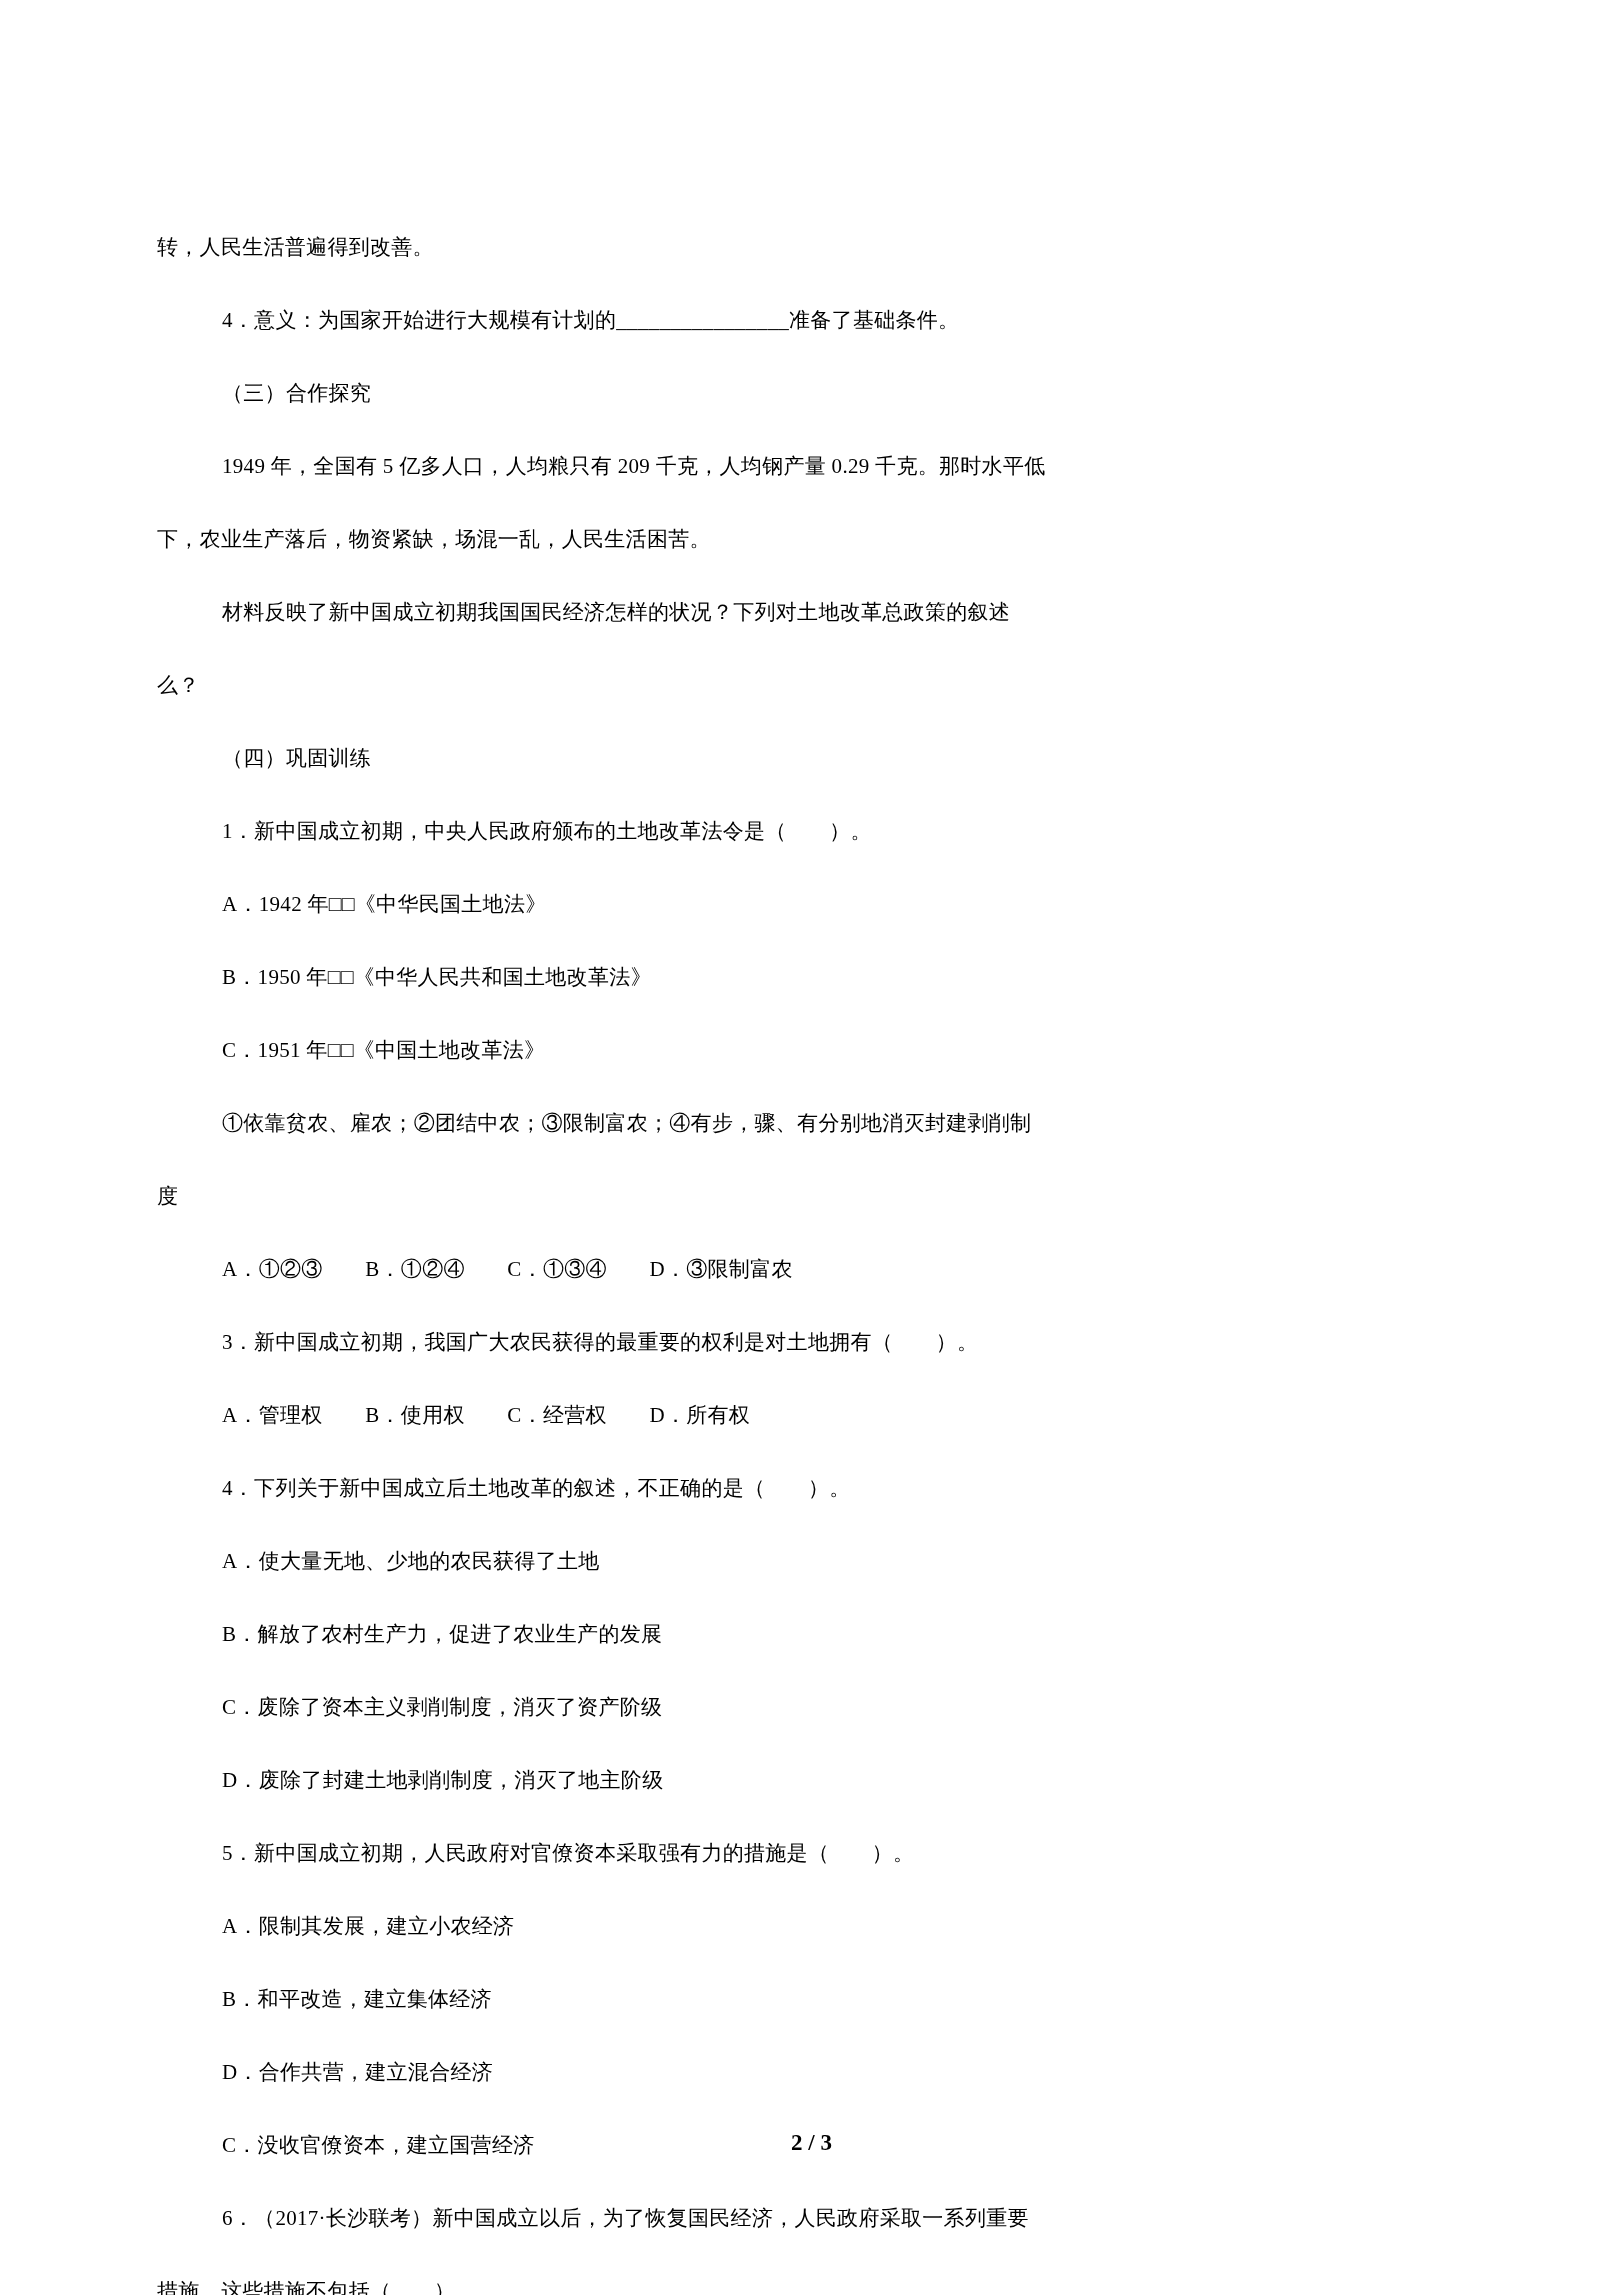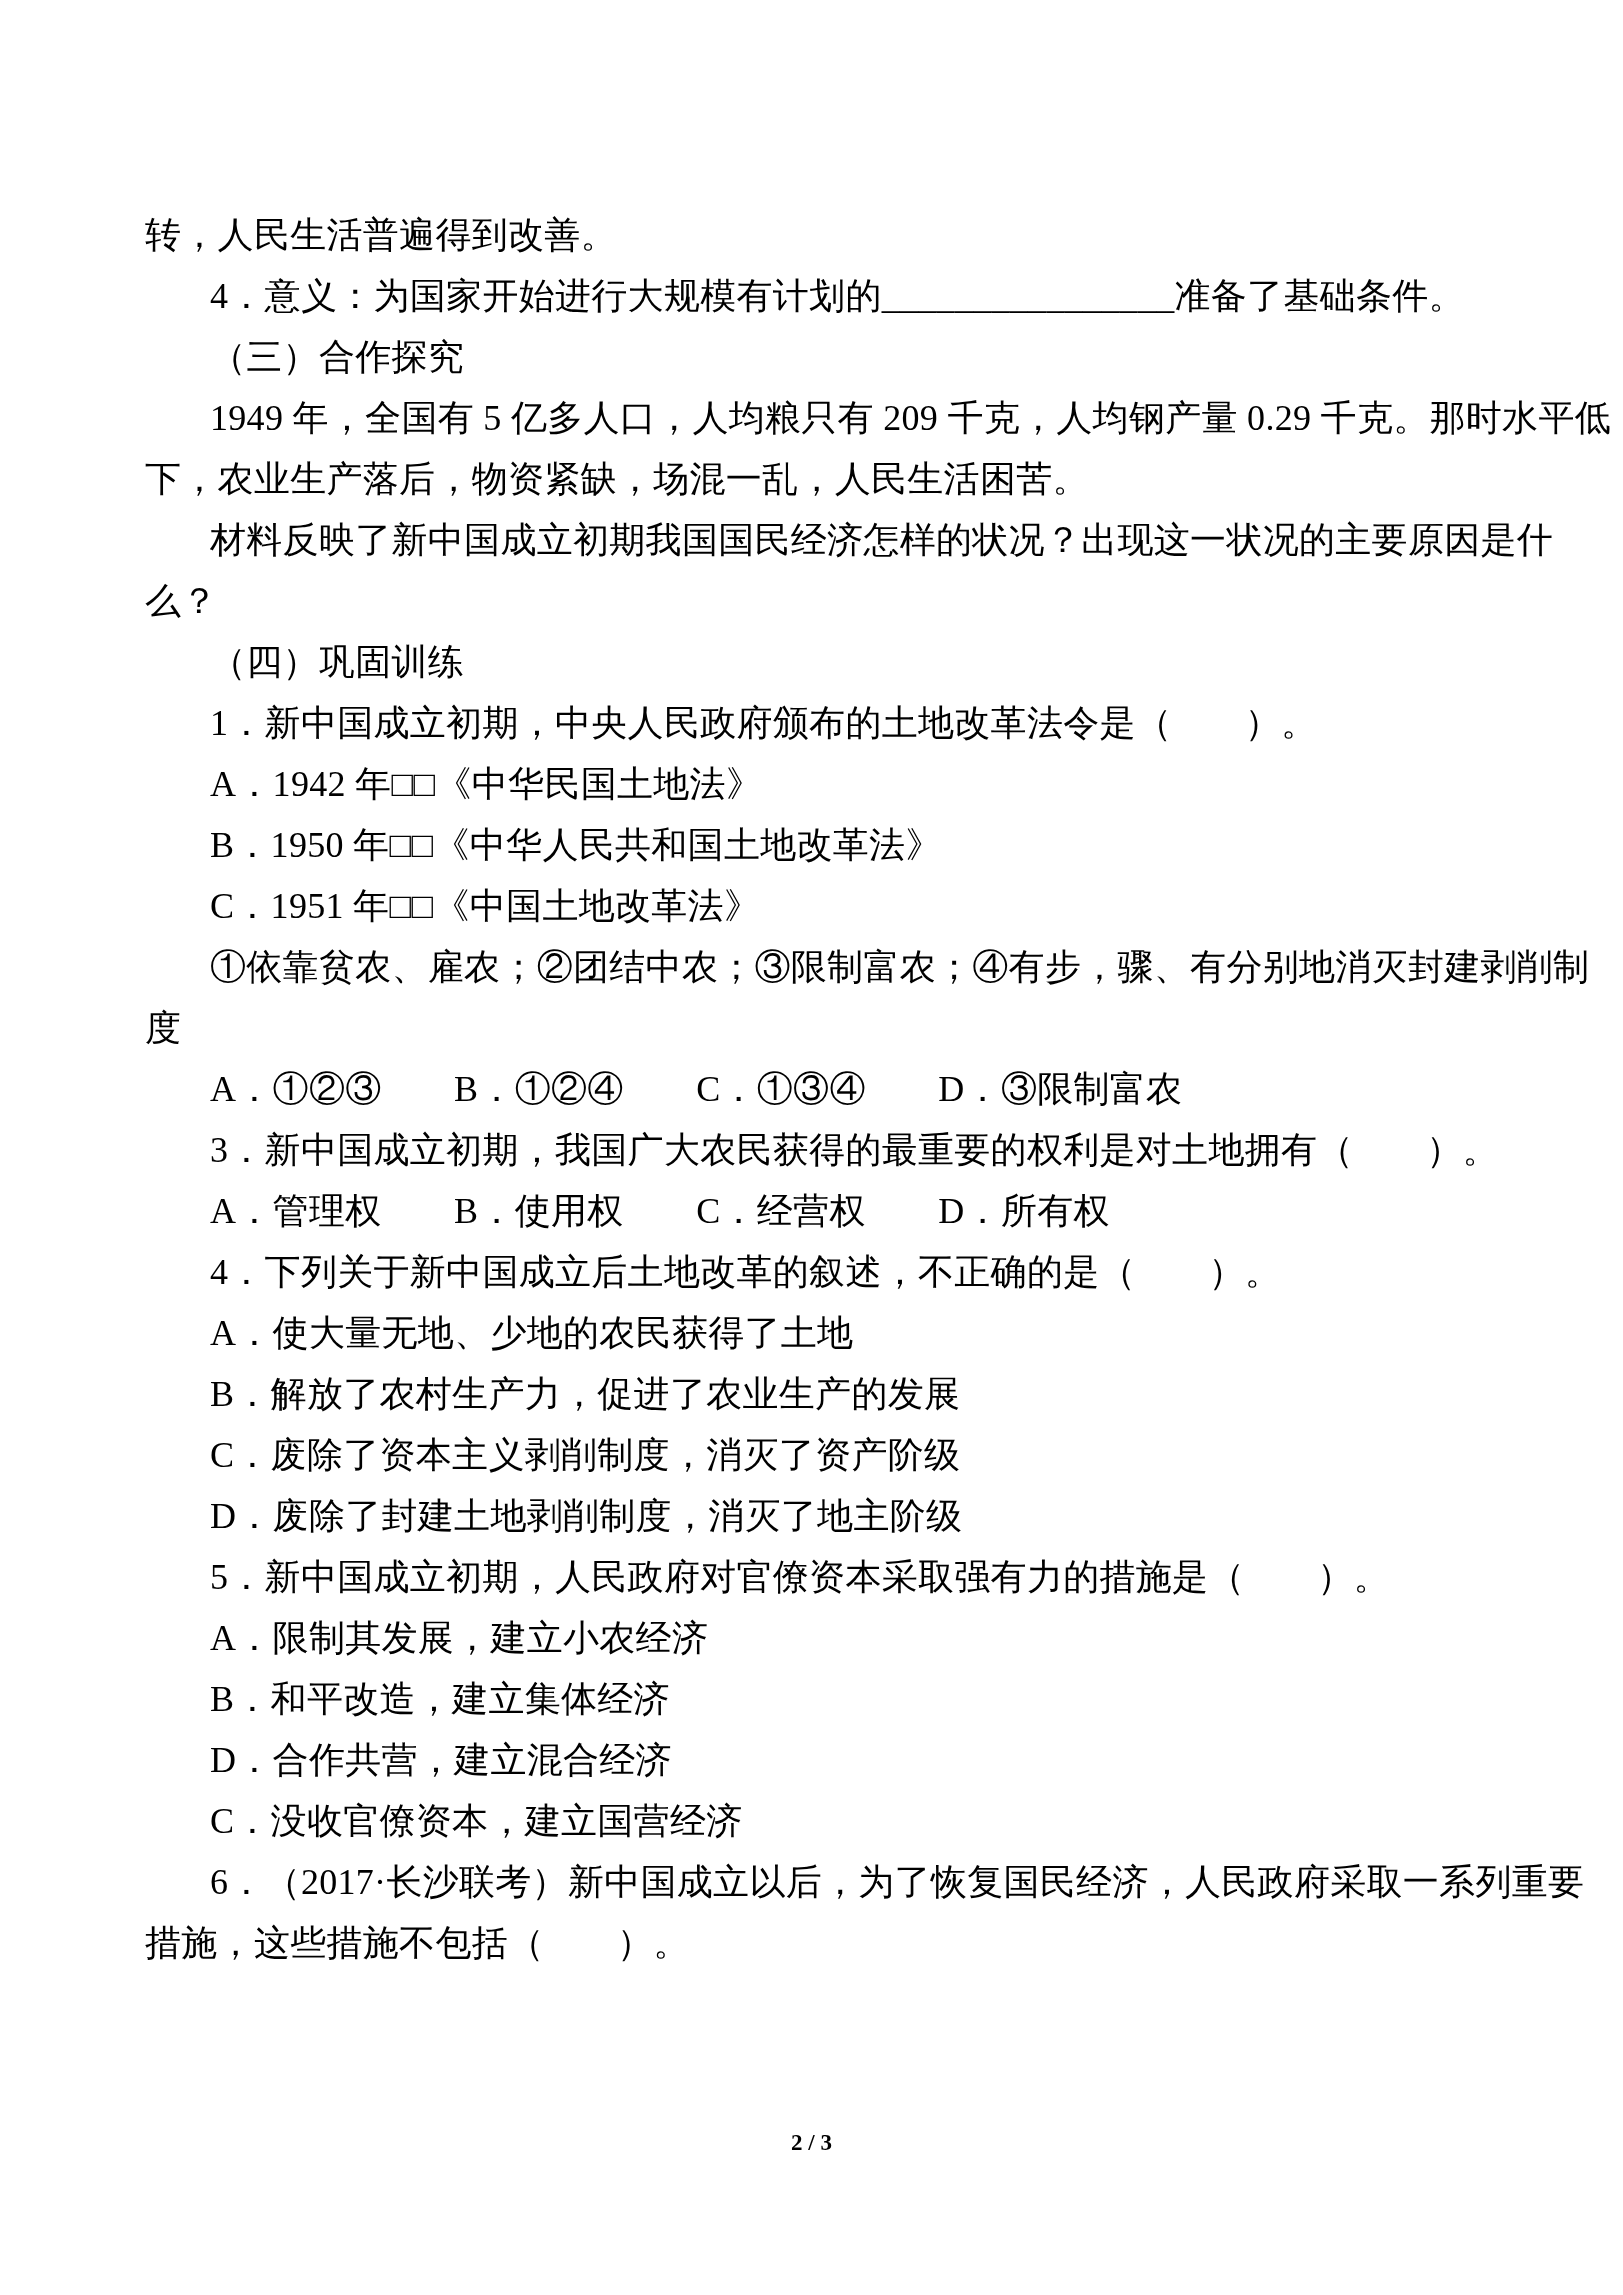--- a/index.html
+++ b/index.html
@@ -15,23 +15,23 @@
     font-family: "Liberation Serif", "DejaVu Serif", serif;
     overflow: hidden;
   }
   .doc {
     position: absolute;
     left: 145px;
     top: 205px;
     width: 1346px;
   }
   .line {
-    margin: 0;
+    margin: 12px;
     padding: 0;
-    font-size: 36px;
+    font-size: 21px;
     line-height: 61px;
     white-space: pre;
     letter-spacing: 0.3px;
   }
   .line.in {
     padding-left: 65px;
   }
   .pagenum {
     position: absolute;
     top: 2128px;
@@ -45,21 +45,21 @@
 </style>
 </head>
 <body>
 
 <div class="doc">
   <p class="line">转，人民生活普遍得到改善。</p>
   <p class="line in">4．意义：为国家开始进行大规模有计划的________________准备了基础条件。</p>
   <p class="line in">（三）合作探究</p>
   <p class="line in">1949 年，全国有 5 亿多人口，人均粮只有 209 千克，人均钢产量 0.29 千克。那时水平低</p>
   <p class="line">下，农业生产落后，物资紧缺，场混一乱，人民生活困苦。</p>
-  <p class="line in">材料反映了新中国成立初期我国国民经济怎样的状况？出现这一状况的主要原因是什</p>
+  <p class="line in">材料反映了新中国成立初期我国国民经济怎样的状况？下列对土地改革总政策的叙述</p>
   <p class="line">么？</p>
   <p class="line in">（四）巩固训练</p>
   <p class="line in">1．新中国成立初期，中央人民政府颁布的土地改革法令是（　　）。</p>
   <p class="line in">A．1942 年□□《中华民国土地法》</p>
   <p class="line in">B．1950 年□□《中华人民共和国土地改革法》</p>
   <p class="line in">C．1951 年□□《中国土地改革法》</p>
   <p class="line in">①依靠贫农、雇农；②团结中农；③限制富农；④有步，骤、有分别地消灭封建剥削制</p>
   <p class="line">度</p>
   <p class="line in">A．①②③　　B．①②④　　C．①③④　　D．③限制富农</p>
   <p class="line in">3．新中国成立初期，我国广大农民获得的最重要的权利是对土地拥有（　　）。</p>

